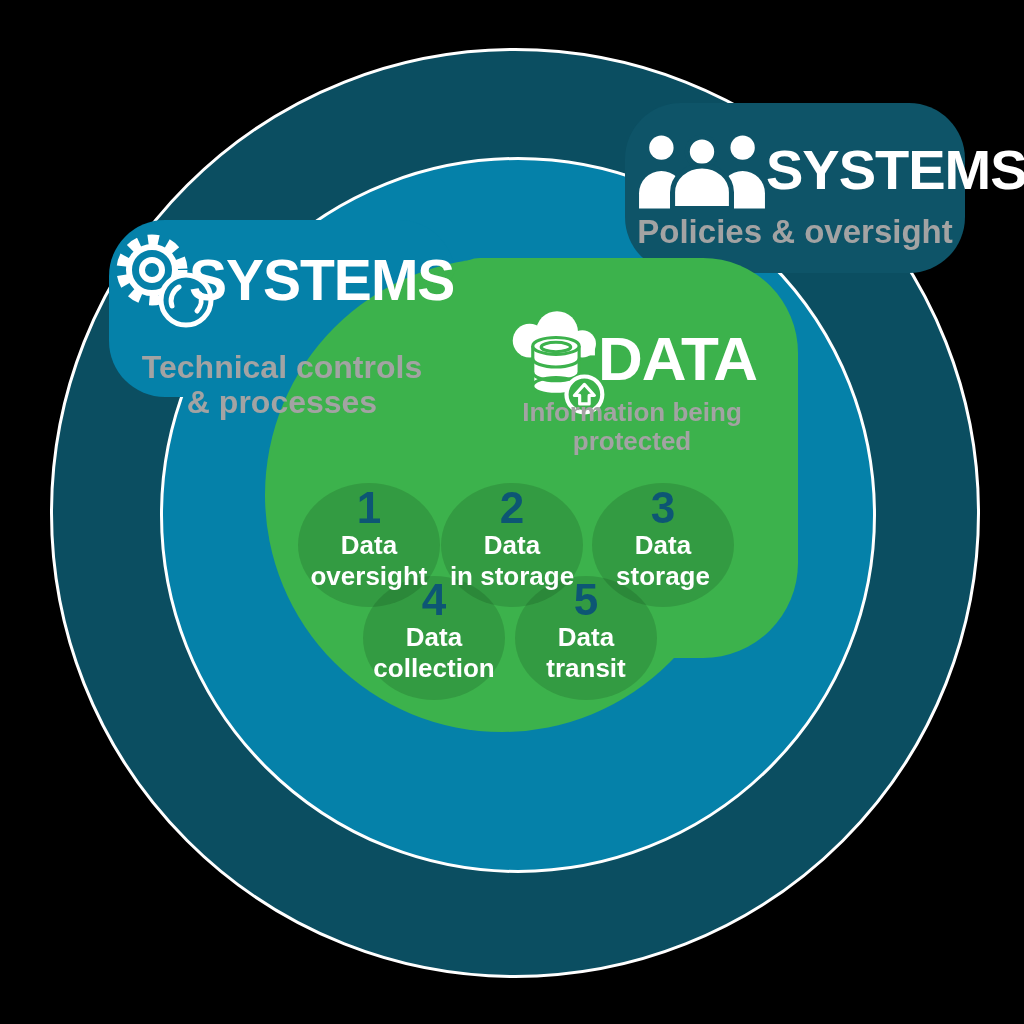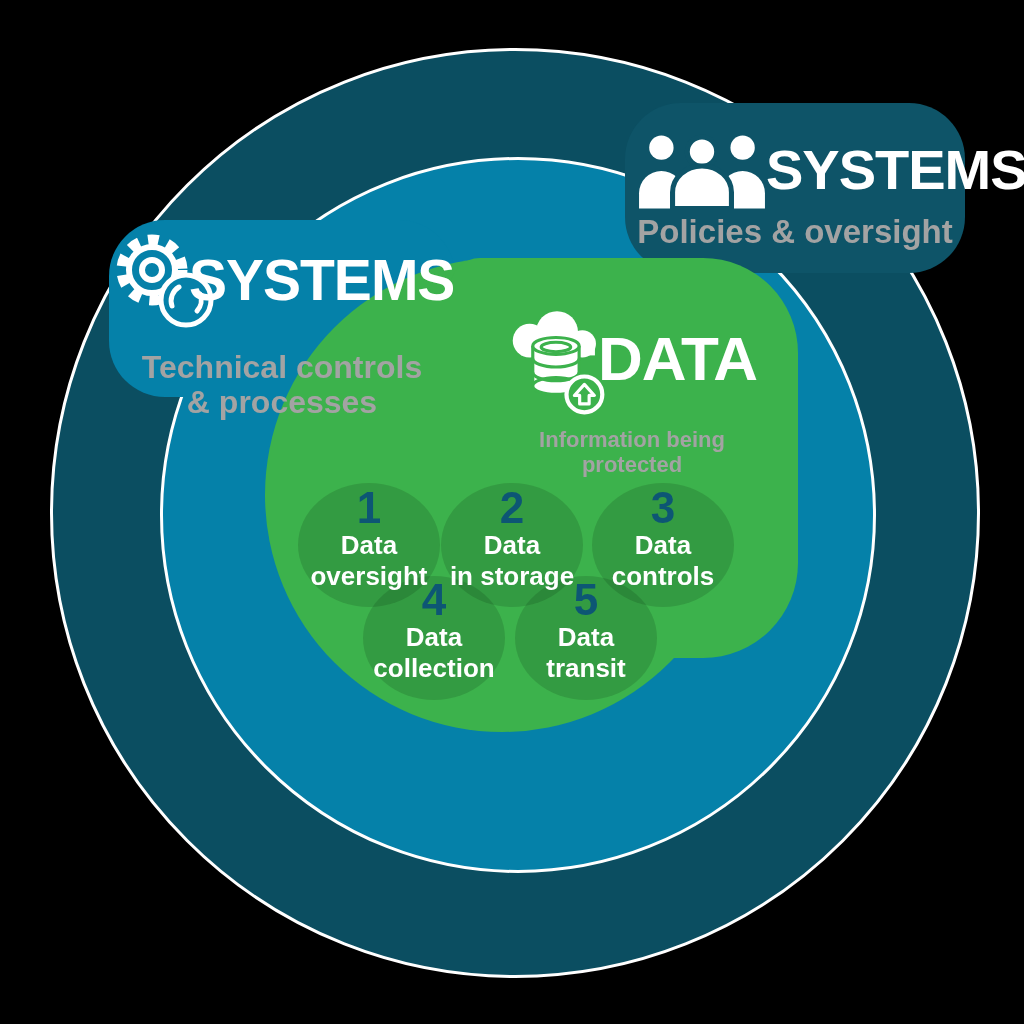--- a/index.html
+++ b/index.html
@@ -37,21 +37,21 @@
   .stage-text .line{font-size:26px;line-height:1.2;}
 
   
   .ttl{color:#fff;letter-spacing:-1px;z-index:6;line-height:1;}
   .sub{color:#a3a3a3;text-align:center;z-index:6;}
   .people-title{left:766px;top:142px;font-size:56px;}
   .people-sub{left:625px;top:213px;width:340px;font-size:33px;}
   .systems-title{left:189px;top:252px;font-size:57px;}
   .systems-sub{left:109px;top:320px;width:346px;font-size:32px;line-height:1.1;margin-top:30px;}
   .data-title{left:598px;top:328px;font-size:62px;}
-  .data-sub{left:462px;top:398px;width:340px;font-size:22px;line-height:1.12;margin-top:30px;}
+  .data-sub{left:462px;top:398px;width:340px;font-size:26px;line-height:1.12;}
 
   .icon{z-index:6;}
   .people-icon{left:636px;top:131px;width:132px;height:78px;}
   .gear-icon{left:112px;top:228px;width:112px;height:108px;}
   .cloud-icon{left:498px;top:308px;width:118px;height:118px;}
 </style>
 </head>
 <body>
 
 <div class="canvas">
@@ -134,21 +134,21 @@
     <div class="line">oversight</div>
   </div>
   <div class="abs stage-text st2">
     <div class="num">2</div>
     <div class="line">Data</div>
     <div class="line">in storage</div>
   </div>
   <div class="abs stage-text st3">
     <div class="num">3</div>
     <div class="line">Data</div>
-    <div class="line">controls</div>
+    <div class="line">storage</div>
   </div>
   <div class="abs stage-text st4">
     <div class="num">4</div>
     <div class="line">Data</div>
     <div class="line">collection</div>
   </div>
   <div class="abs stage-text st5">
     <div class="num">5</div>
     <div class="line">Data</div>
     <div class="line">transit</div>

